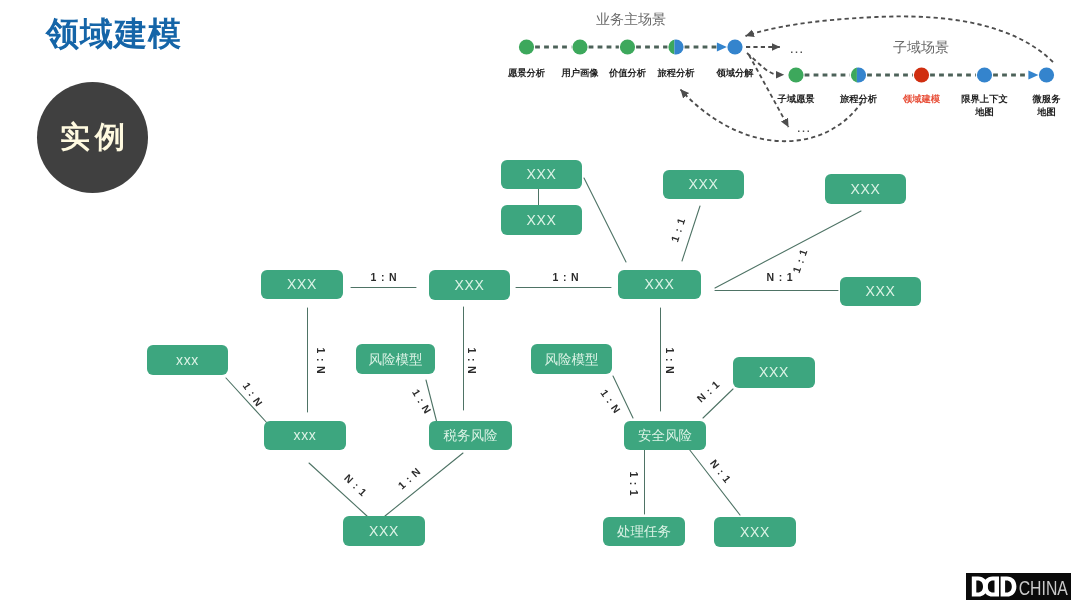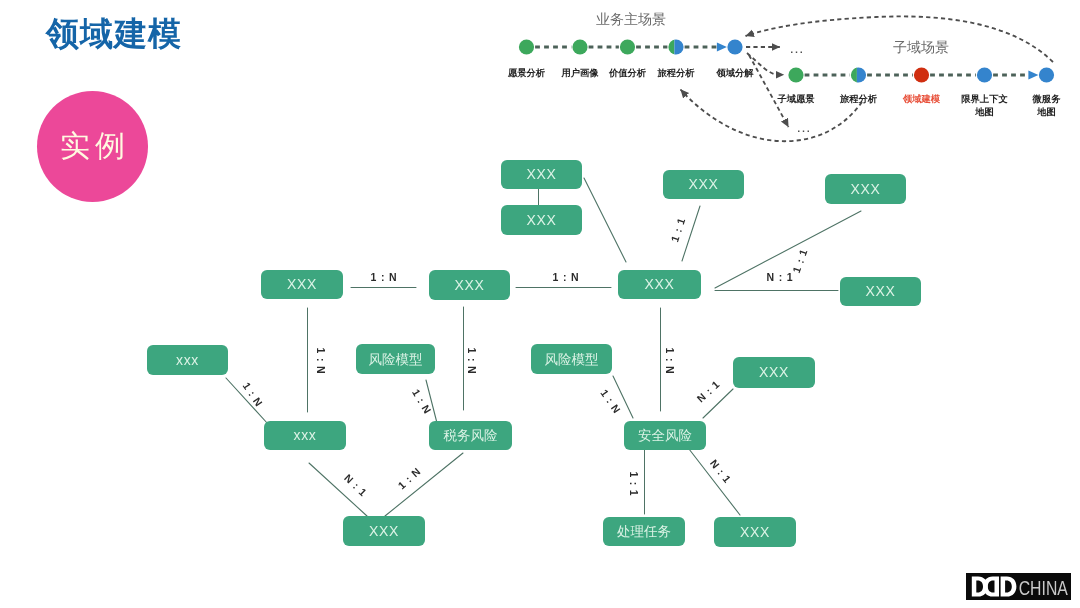--- a/index.html
+++ b/index.html
@@ -2,22 +2,22 @@
 <html><head>
 <meta charset="utf-8">
 <title>领域建模</title>
 <style>
   html,body{margin:0;padding:0;}
   body{width:1080px;height:608px;background:#ffffff;overflow:hidden;
        font-family:"Liberation Sans","DejaVu Sans",sans-serif;}
   #slide{position:relative;width:1000px;height:608px;background:#fff;}
   #page-title{position:absolute;left:46px;top:12px;font-size:33px;font-weight:bold;
        color:#1565a8;letter-spacing:1px;}
-  #badge{position:absolute;left:37px;top:91px;width:111px;height:111px;border-radius:50%;
-       background:#ec4899;}
+  #badge{position:absolute;left:37px;top:82px;width:111px;height:111px;border-radius:50%;
+       background:#404040;font-weight:bold;}
   #badge-label{position:absolute;left:0;top:0;width:111px;height:111px;
        display:flex;align-items:center;justify-content:center;color:#fffae0;font-size:30px;
        letter-spacing:5px;text-indent:5px;}
   #model-svg{position:absolute;left:0;top:0;}
   #flow-svg{position:absolute;left:0;top:0;}
   #logo{position:absolute;left:966px;top:573px;}
   text{font-family:"Liberation Sans","DejaVu Sans",sans-serif;}
 </style>
 </head>
 <body>

